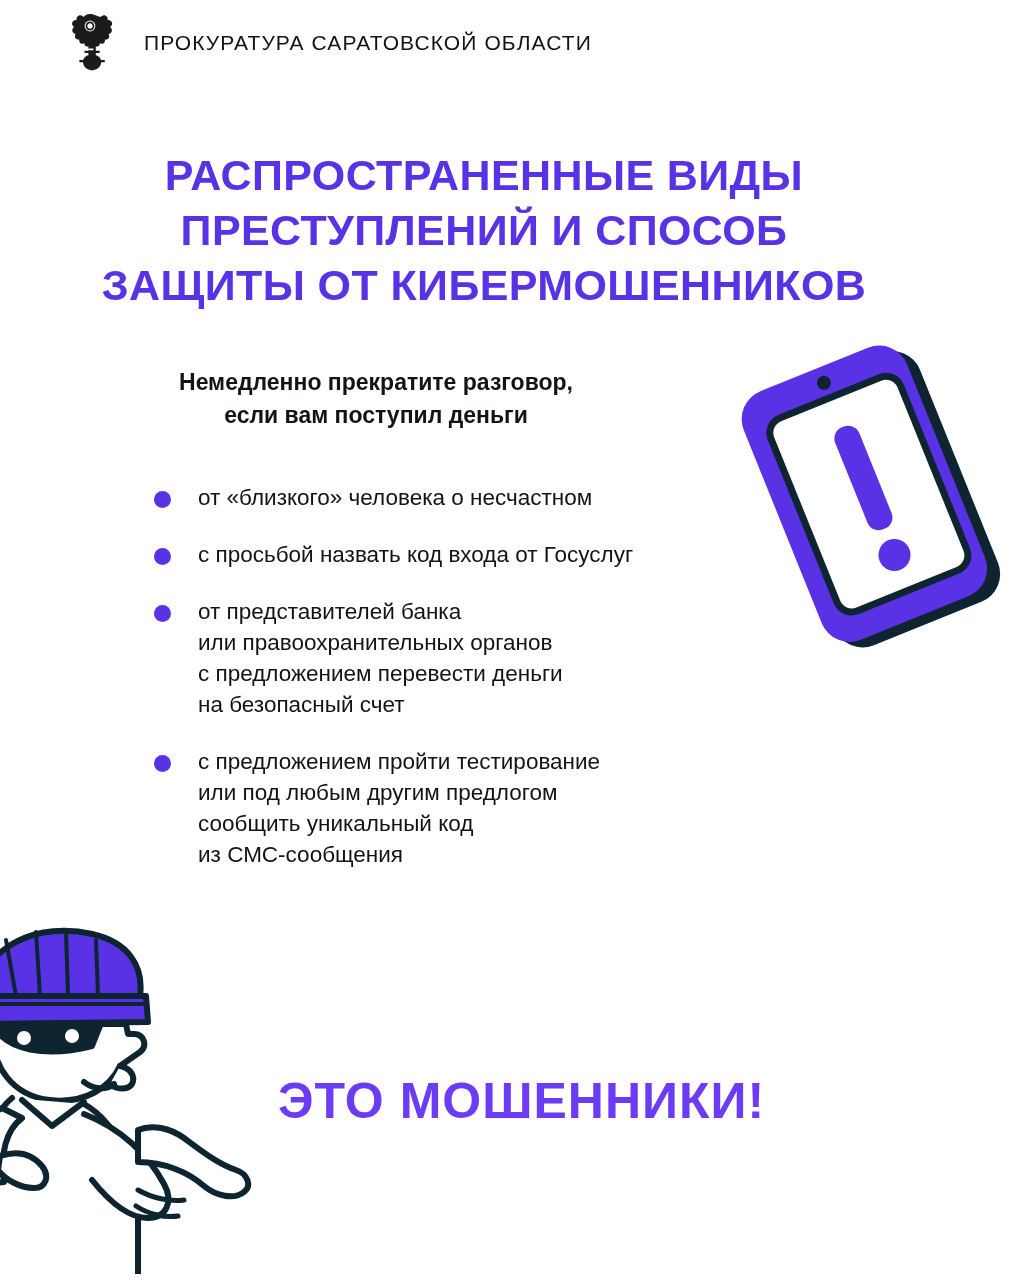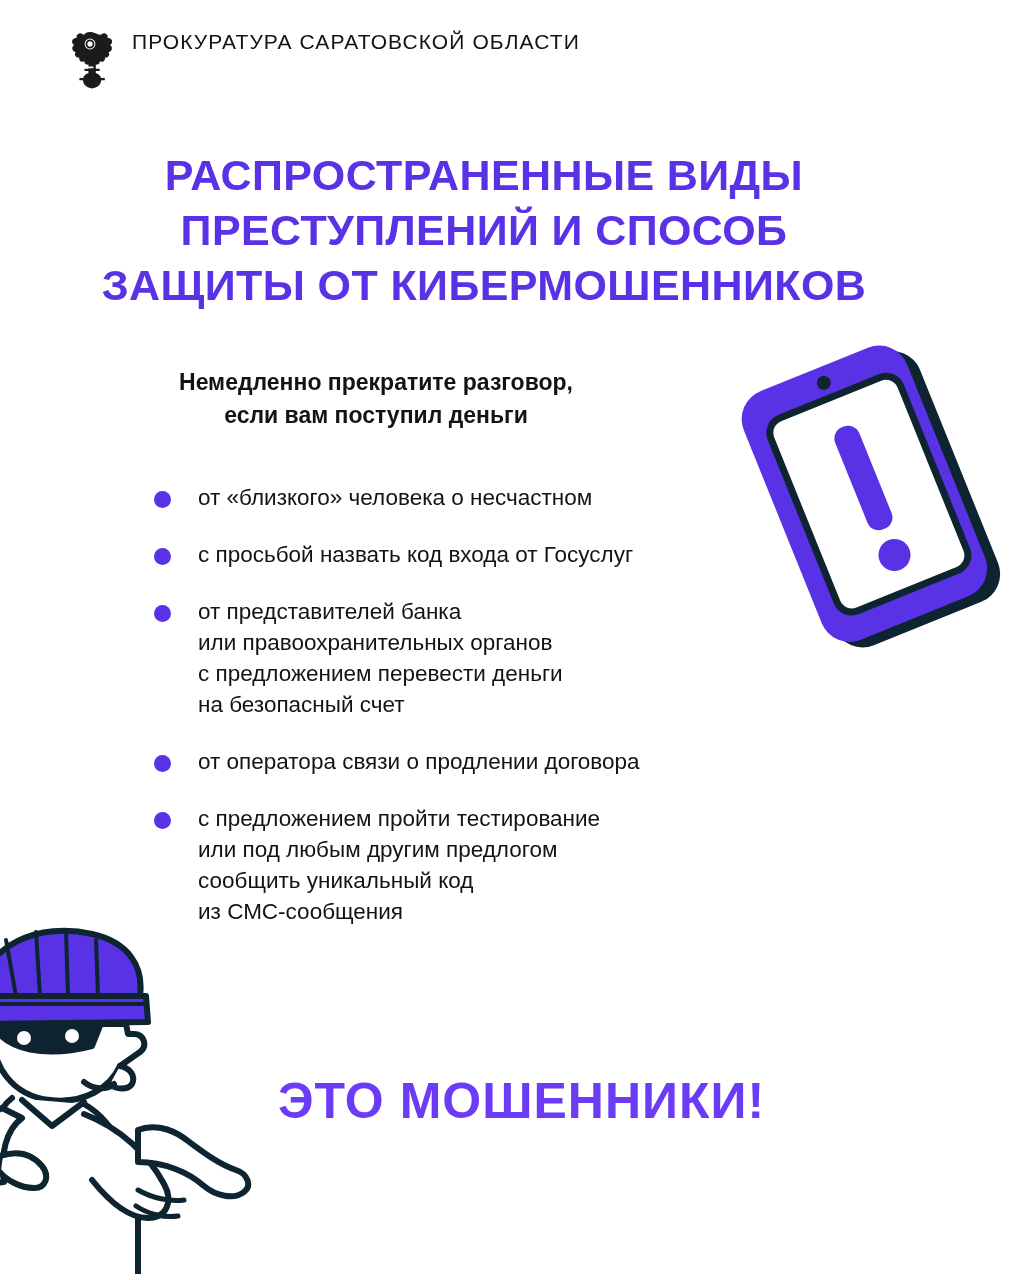--- a/index.html
+++ b/index.html
@@ -19,24 +19,25 @@
     position: relative;
     width: 1024px;
     height: 1280px;
     background: #ffffff;
     overflow: hidden;
   }
 
   
   .header {
     position: absolute;
-    top: 30px;
+    top: 12px;
     left: 62px;
     display: flex;
-    gap: 14px;
+    align-items: center;
+    gap: 26px;
   }
   .emblem {
     width: 56px;
     height: 62px;
     position: relative;
     flex: 0 0 auto;
   }
   .org-name {
     font-size: 21px;
     letter-spacing: 1.1px;
@@ -193,24 +194,20 @@
     </li>
     <li class="bullet-item">
       <span class="bullet-dot"></span>
       <span class="bullet-line">от представителей банка</span>
       <span class="bullet-line">или правоохранительных органов</span>
       <span class="bullet-line">с предложением перевести деньги</span>
       <span class="bullet-line">на безопасный счет</span>
     </li>
     <li class="bullet-item">
       <span class="bullet-dot"></span>
-      <span class="bullet-line">от оператора связи о продлении договора</span>
-    </li>
-    <li class="bullet-item">
-      <span class="bullet-dot"></span>
       <span class="bullet-line">с предложением пройти тестирование</span>
       <span class="bullet-line">или под любым другим предлогом</span>
       <span class="bullet-line">сообщить уникальный код</span>
       <span class="bullet-line">из СМС-сообщения</span>
     </li>
   </ul>
 
   <div class="callout">ЭТО МОШЕННИКИ!</div>
 
   <div class="phone-art">

